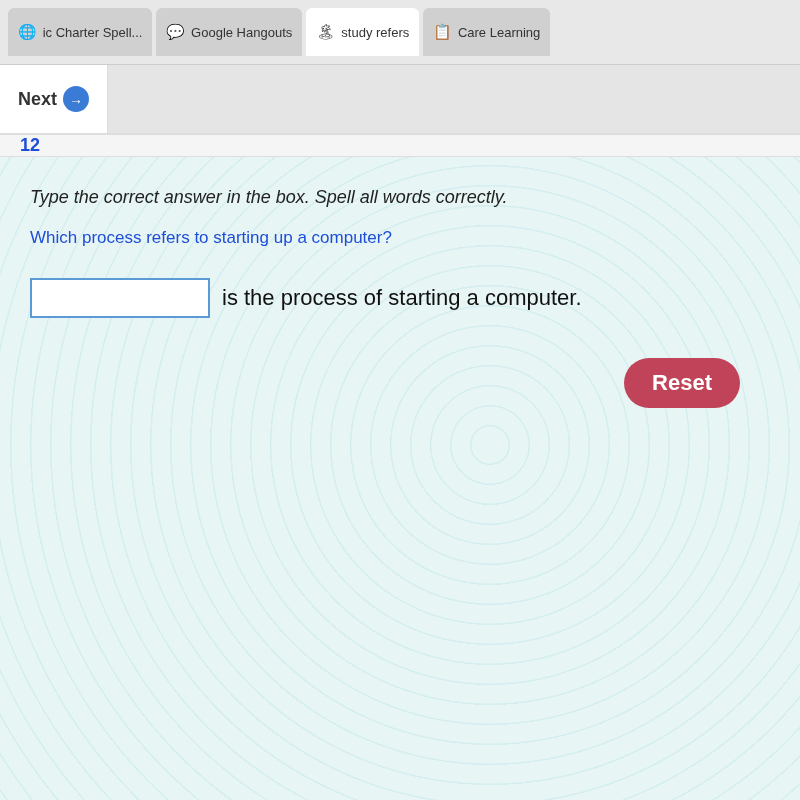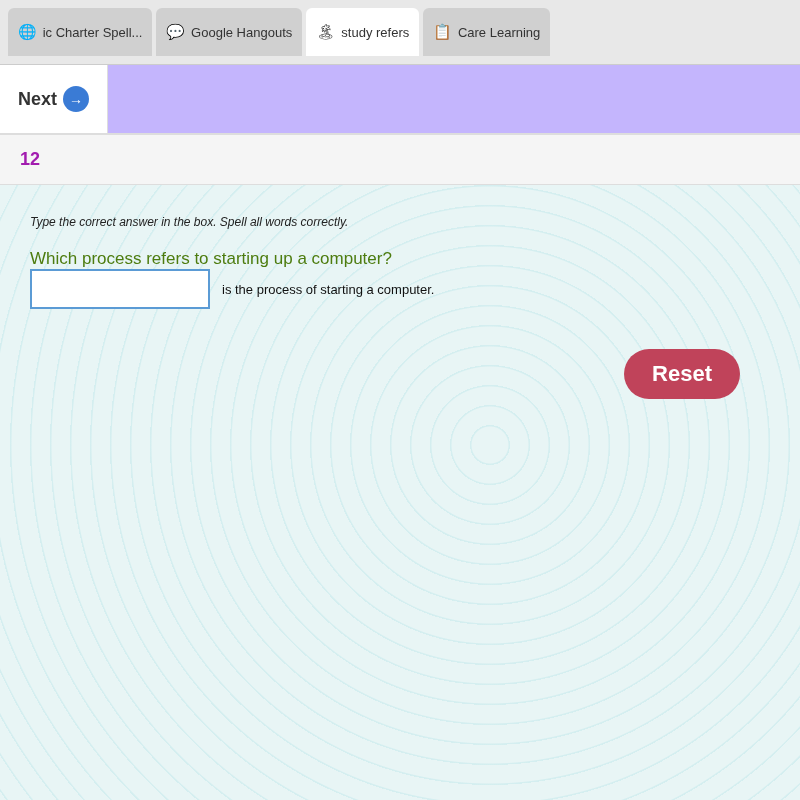--- a/index.html
+++ b/index.html
@@ -46,21 +46,21 @@
     }
 
     .tab-icon {
       font-size: 15px;
     }
 
     
     .nav-bar {
       display: flex;
       align-items: center;
-      background: #c4b5fd;
+      background: #e5e5e5;
       height: 70px;
       border-bottom: 2px solid #ddd;
     }
 
     .next-btn {
       display: flex;
       align-items: center;
       gap: 6px;
       padding: 0 18px;
       height: 100%;
@@ -117,43 +117,44 @@
           rgba(100, 200, 210, 0.15) 19px,
           rgba(100, 200, 210, 0.15) 20px
         );
       pointer-events: none;
     }
 
     .question-number-bar {
       position: relative;
       background: #f5f5f5;
       border-bottom: 1px solid #ddd;
-      padding: 14px 20px;
+      padding: 0 20px;
       font-size: 18px;
       font-weight: bold;
-      color: #a21caf;
+      color: #1d4ed8;
       z-index: 1;
     }
 
     .question-body {
       position: relative;
       padding: 30px 30px 20px 30px;
       z-index: 1;
     }
 
     .instruction-text {
-      font-size: 12px;
+      font-size: 18px;
       color: #222;
       margin-bottom: 20px;
       font-style: italic;
     }
 
     .question-text {
       font-size: 17px;
-      color: #4d7c0f;
+      color: #1d4ed8;
+      margin-bottom: 30px;
       font-weight: 500;
     }
 
     .answer-row {
       display: flex;
       align-items: center;
       gap: 12px;
       margin-bottom: 40px;
     }
 
@@ -162,21 +163,21 @@
       height: 40px;
       border: 2px solid #5b9bd5;
       background: #fff;
       font-size: 15px;
       padding: 4px 8px;
       outline: none;
       cursor: text;
     }
 
     .answer-suffix {
-      font-size: 13px;
+      font-size: 22px;
       color: #111;
     }
 
     .reset-btn {
       display: block;
       margin-left: auto;
       margin-right: 30px;
       margin-top: 20px;
       padding: 12px 28px;
       background: #c0435a;

